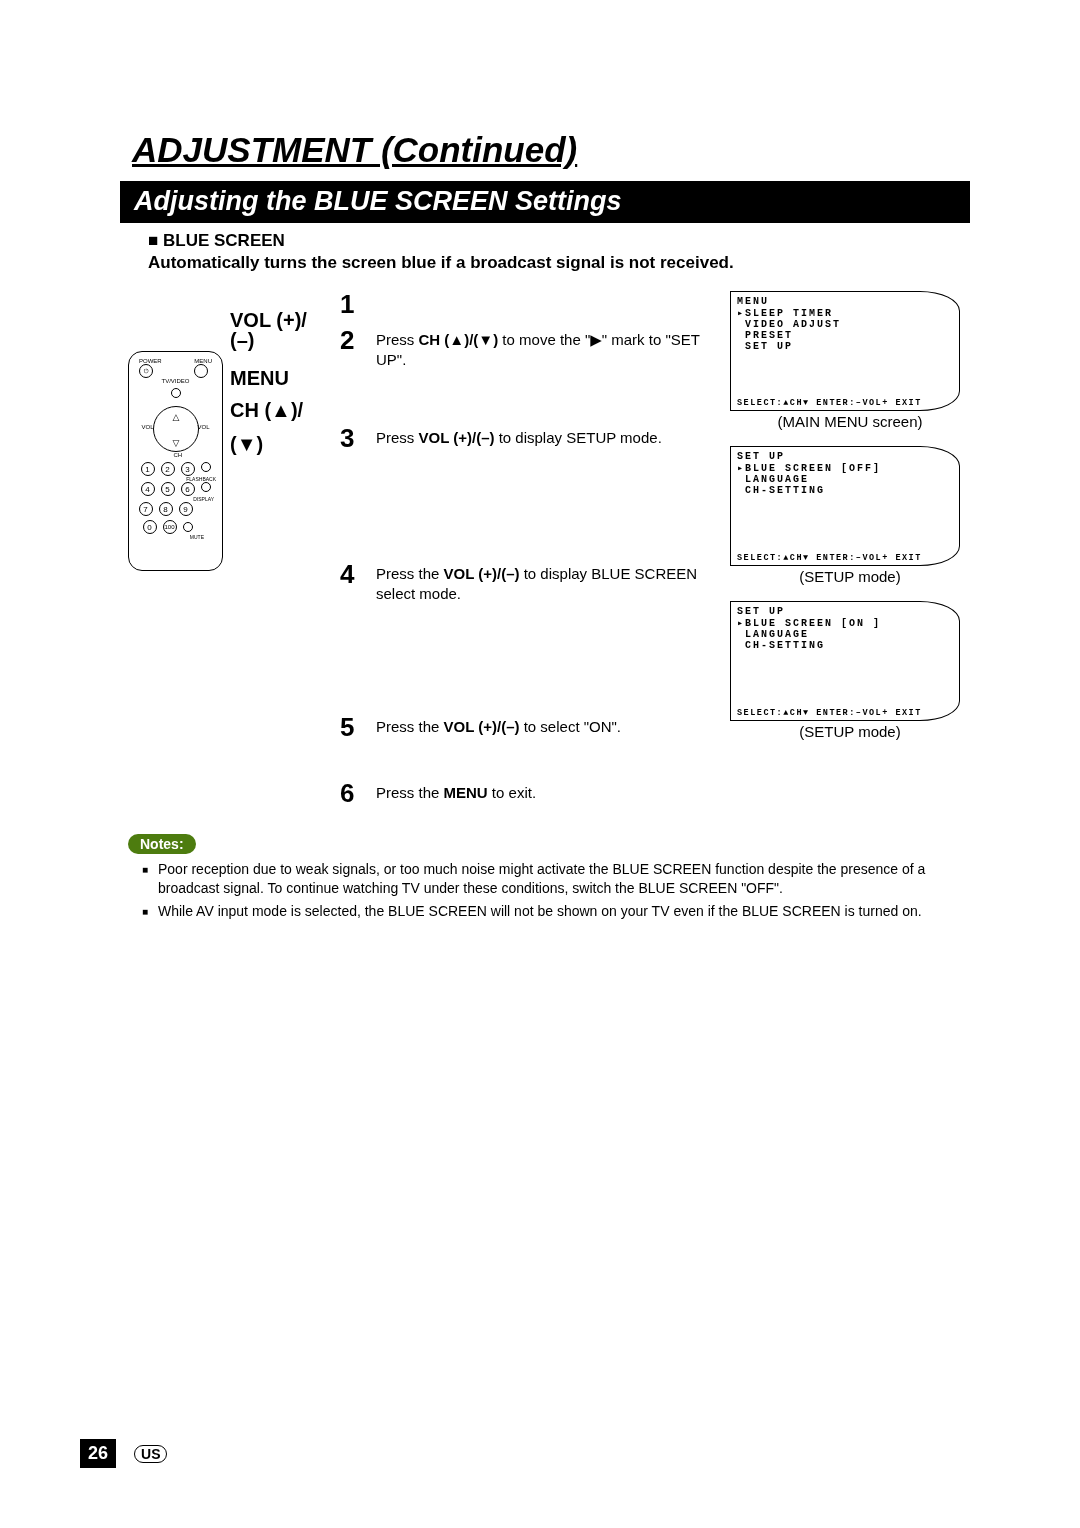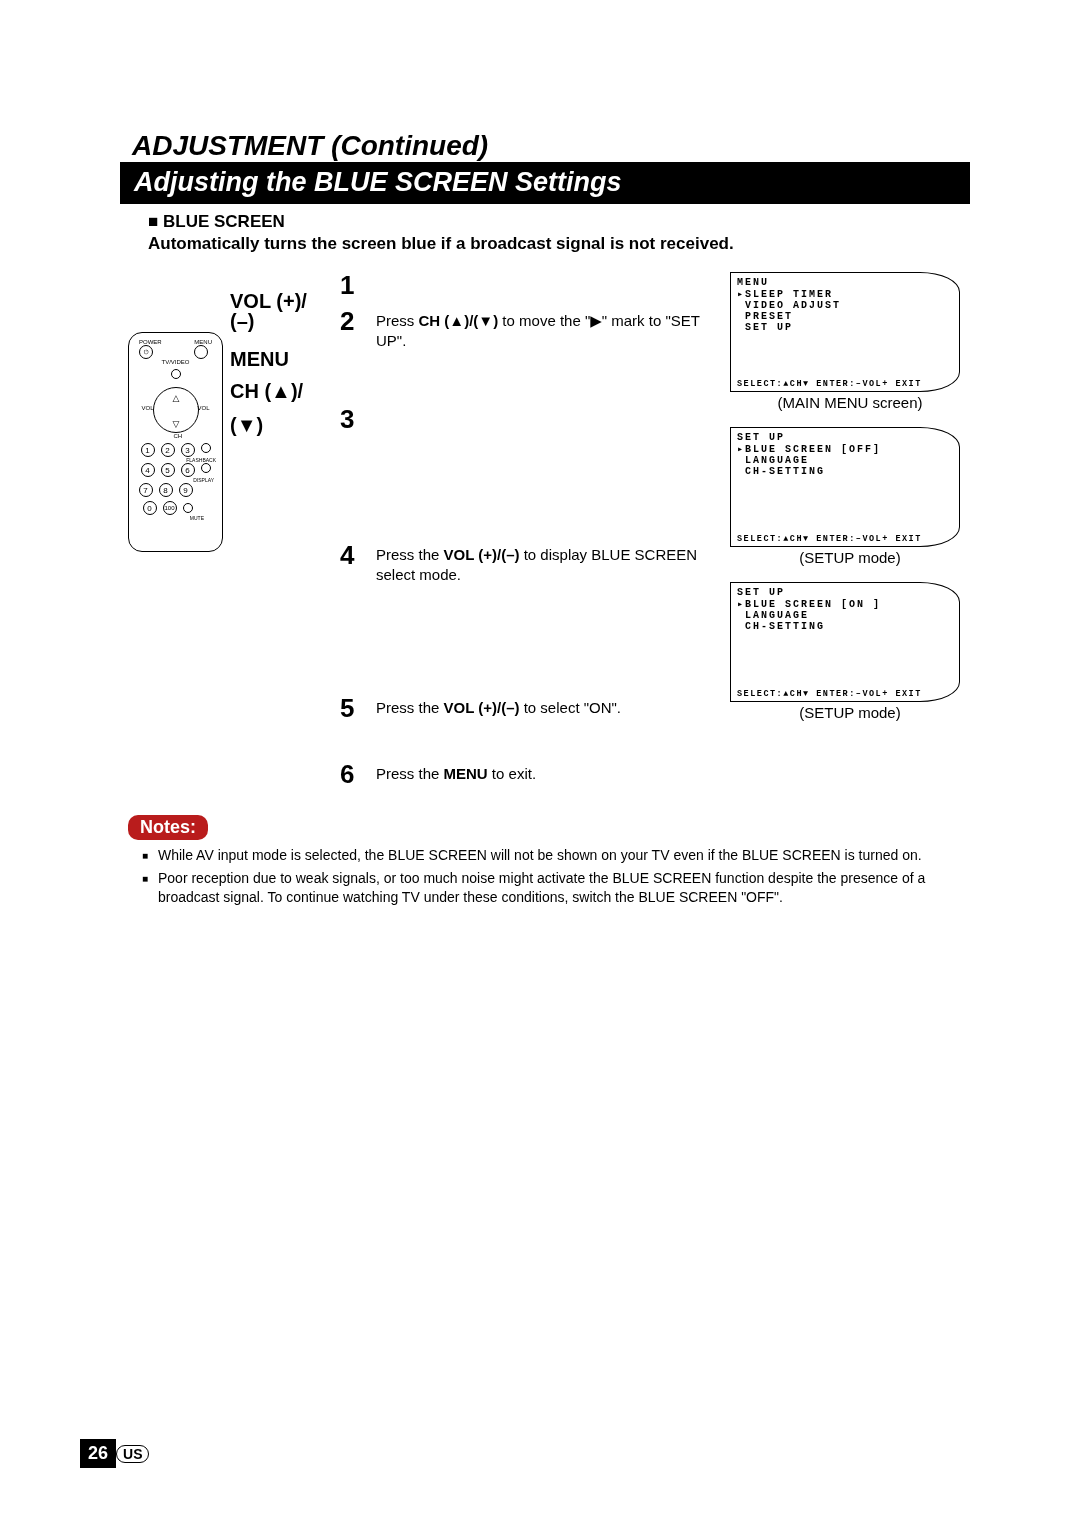--- a/index.html
+++ b/index.html
@@ -11,25 +11,26 @@
     width: 1080px;
     height: 1528px;
     position: relative;
   }
   .page {
     padding: 130px 110px 60px 120px;
     position: relative;
     height: 100%;
   }
   .main-title {
-    font-size: 28px;
+    font-size: 35px;
     font-weight: bold;
     font-style: italic;
-    margin: 0 0 0 0;
+    margin: 0 0 11px 0;
     padding-left: 12px;
+    text-decoration: underline;
   }
   .sub-title {
     background: #000;
     color: #fff;
     font-size: 27px;
     font-weight: bold;
     font-style: italic;
     padding: 5px 14px 6px 14px;
     margin-bottom: 8px;
   }
@@ -144,24 +145,24 @@
     font-size:8.5px; letter-spacing:1.5px;
   }
   .osd-caption {
     text-align:center;
     font-size:15px;
     margin-bottom:16px;
   }
 
   .notes-badge {
     display:inline-block;
-    background:#b91c1c;
+    background:#4d7c0f;
     color:#fff;
     font-weight:bold;
-    font-size:18px;
+    font-size:14px;
     border-radius:10px;
     padding:2px 12px;
     margin-top:18px;
     margin-left:8px;
   }
   .notes-list {
     margin:6px 10px 0 22px;
     padding:0;
     list-style:none;
     font-size:14px;
@@ -169,21 +170,21 @@
   }
   .notes-list li { position:relative; padding-left:16px; margin-bottom:4px;}
   .notes-list li::before { content:"■"; position:absolute; left:0; font-size:10px; top:3px;}
 
   .page-foot {
     position:absolute;
     bottom:60px;
     left:80px;
     display:flex;
     align-items:center;
-    gap:0;
+    gap:18px;
   }
   .pg-box {
     background:#000;
     color:#fff;
     font-weight:bold;
     font-size:18px;
     padding:4px 8px;
   }
   .us-badge {
     border:1.5px solid #000;
@@ -269,20 +270,23 @@
         <div class="step-num">1</div>
       </div>
       <div class="step">
         <div class="step-num">2</div>
         <div class="step-text">
           <span>Press </span><b>CH (▲)/(▼)</b><span> to move the "▶" mark to "SET UP".</span>
         </div>
       </div>
       <div class="step step-gap1">
         <div class="step-num">3</div>
+        <div class="step-text">
+          <span>Press </span><b>VOL (+)/(–)</b><span> to display SETUP mode.</span>
+        </div>
       </div>
       <div class="step step-gap2">
         <div class="step-num">4</div>
         <div class="step-text">
           <span>Press the </span><b>VOL (+)/(–)</b><span> to display BLUE SCREEN select mode.</span>
         </div>
       </div>
       <div class="step step-gap3">
         <div class="step-num">5</div>
         <div class="step-text">
@@ -323,21 +327,21 @@
         <div class="line">&nbsp;<span>LANGUAGE</span></div>
         <div class="line">&nbsp;<span>CH-SETTING</span></div>
         <div class="osd-foot">SELECT:▲CH▼ ENTER:–VOL+ EXIT</div>
       </div>
       <div class="osd-caption">(SETUP mode)</div>
     </div>
   </div>
 
   <div class="notes-badge">Notes:</div>
   <ul class="notes-list">
+    <li>Poor reception due to weak signals, or too much noise might activate the BLUE SCREEN function despite the presence of a broadcast signal. To continue watching TV under these conditions, switch the BLUE SCREEN "OFF".</li>
     <li>While AV input mode is selected, the BLUE SCREEN will not be shown on your TV even if the BLUE SCREEN is turned on.</li>
-    <li>Poor reception due to weak signals, or too much noise might activate the BLUE SCREEN function despite the presence of a broadcast signal. To continue watching TV under these conditions, switch the BLUE SCREEN "OFF".</li>
   </ul>
 
   <div class="page-foot">
     <span class="pg-box">26</span>
     <span class="us-badge">US</span>
   </div>
 </div>
 
 </body></html>

